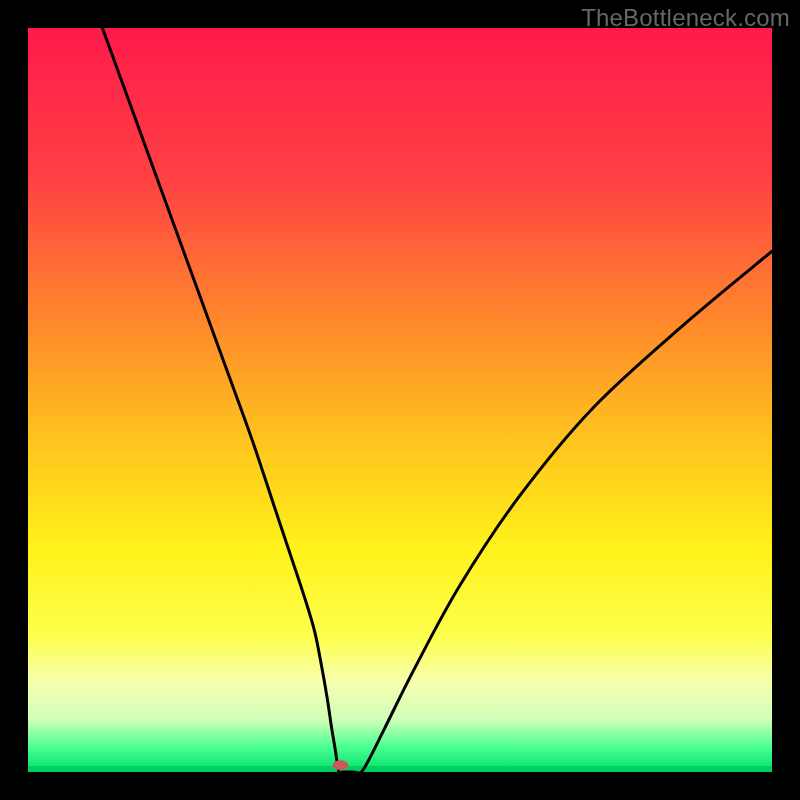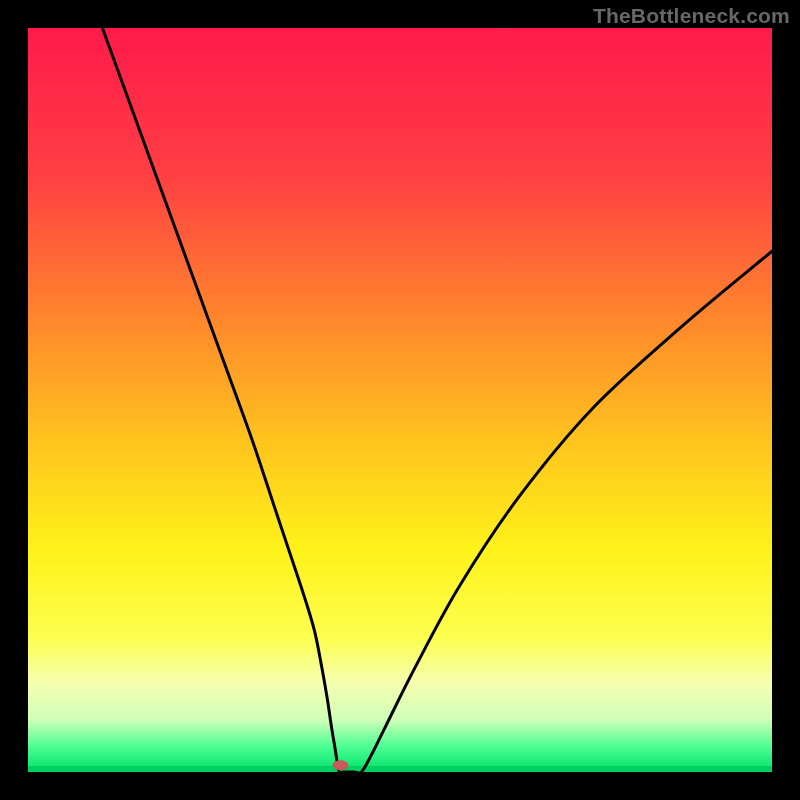--- a/index.html
+++ b/index.html
@@ -21,22 +21,22 @@
     position: absolute;
     left: 28px;
     top: 28px;
     width: 744px;
     height: 744px;
   }
   .watermark {
     position: absolute;
     top: 4px;
     right: 10px;
-    font-size: 21px;
-    font-weight: bold;
+    font-size: 24px;
+    font-weight: normal;
     color: #676767;
     letter-spacing: 0.2px;
     z-index: 5;
   }
   svg {
     display: block;
   }
 </style>
 </head>
 <body>

